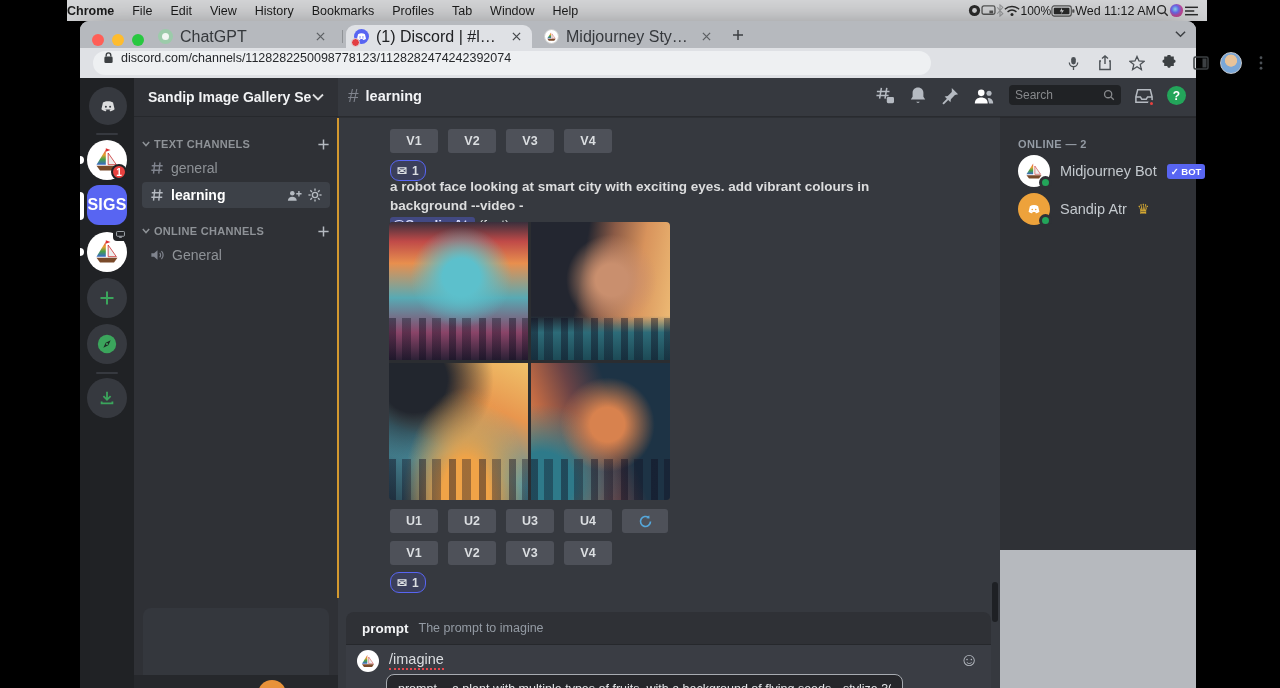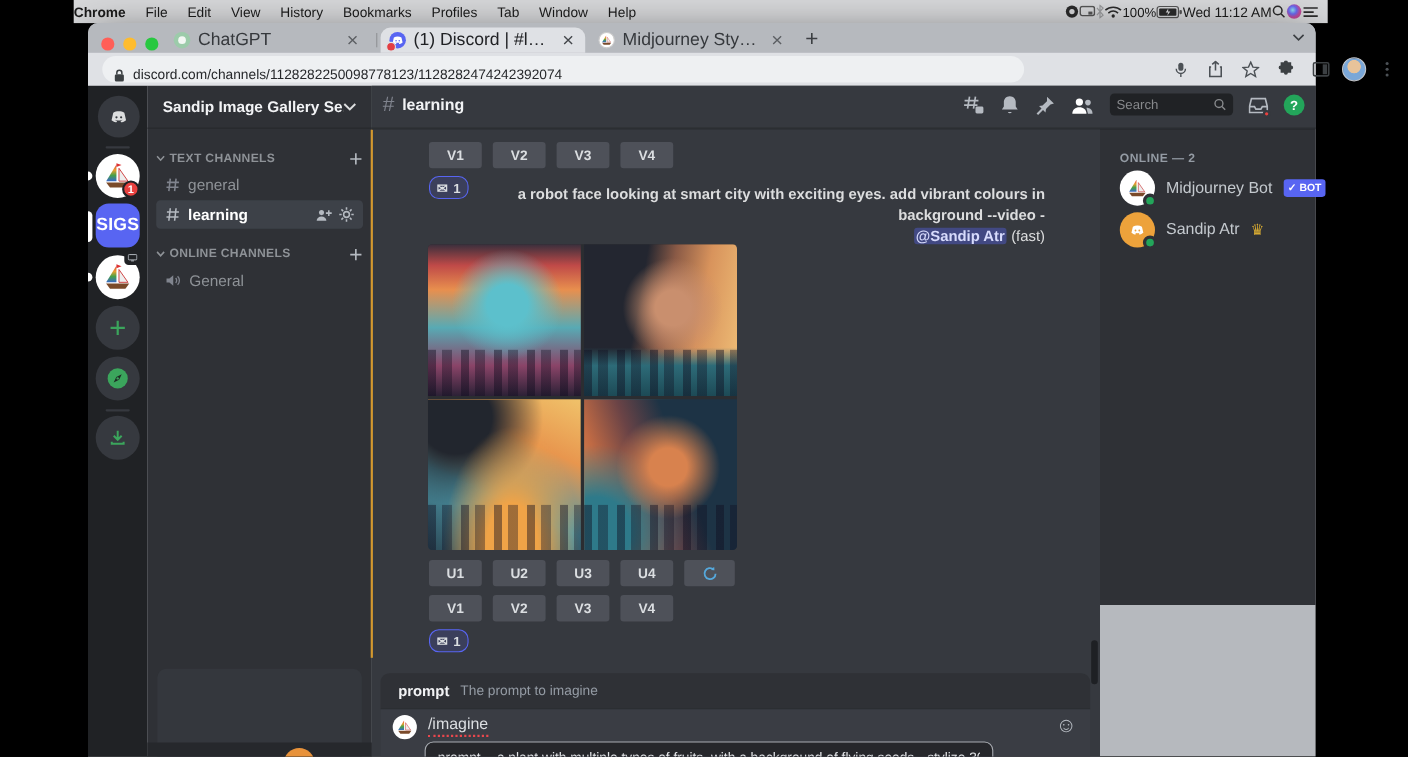--- a/index.html
+++ b/index.html
@@ -35,21 +35,21 @@
   .fav-badge { position:absolute; left:-3px; bottom:-3px; width:9px; height:9px; border-radius:50%; background:#e33e43; border:1px solid #dfe1e5; }
   .fav-mj { background:#fff; border:1px solid #ccc; display:flex; align-items:center; justify-content:center; }
   .closeX { width:16px; height:16px; flex:none; display:flex; align-items:center; justify-content:center; border-radius:50%; }
   .newtab { position:absolute; top:8px; display:flex; }
   .tab-chevron { position:absolute; right:10px; top:9px; }
 
   .toolbar { position:absolute; left:80px; top:48px; width:1116px; height:30px; background:#dfe1e5;
     display:flex; align-items:center; }
   .nav-ic { width:26px; height:26px; display:flex; align-items:center; justify-content:center; flex:none; }
   .omnibox { position:absolute; left:93px; top:3px; width:838px; height:24px; background:#eef0f2;
-    border-radius:12px; display:flex; align-items:flex-end; padding:0 10px; gap:7px; }
+    border-radius:12px; display:flex; align-items:flex-start; padding:0 10px; gap:7px; }
   .url { border:0; outline:0; background:transparent; font-size:12.5px; color:#26282b; width:100%;
     font-family:"Liberation Sans", sans-serif; }
   .tb-right { position:absolute; right:6px; top:0; height:30px; display:flex; align-items:center; gap:6px; }
   .avatar-chrome { width:22px; height:22px; border-radius:50%; background:radial-gradient(circle at 50% 38%, #e8c39a 0 36%, #7aa7d8 40%); border:1px solid #c3c6cb; }
 
   
   .rail      { position:absolute; left:80px;  top:78px; width:54px;  height:610px; background:#202225; }
   .sidebar   { position:absolute; left:134px; top:78px; width:204px; height:610px; background:#2f3136; }
   .chatarea  { position:absolute; left:338px; top:78px; width:662px; height:610px; background:#36393f; }
   .members   { position:absolute; left:1000px;top:78px; width:196px; height:472px; background:#2f3136; }
@@ -541,21 +541,21 @@
     <div class="mj-btn" style="left:52px; top:51px;">V1</div>
     <div class="mj-btn" style="left:110px; top:51px;">V2</div>
     <div class="mj-btn" style="left:168px; top:51px;">V3</div>
     <div class="mj-btn" style="left:226px; top:51px;">V4</div>
 
     <div class="reaction" style="top:82px;">
       <span style="font-size:12px;">✉</span>
       <span>1</span>
     </div>
 
-    <div class="msg" style="top:89px;text-align:right;">
+    <div class="msg" style="top:99px;">
       <span>a robot face looking at smart city with exciting eyes. add vibrant colours in background --video -</span><br>
       <span class="mention">@Sandip Atr</span>
       <span class="suffix"> <span>(fast)</span></span>
     </div>
 
     <div class="grid">
       <div class="q q1"></div>
       <div class="q q2"></div>
       <div class="q q3"></div>
       <div class="q q4"></div>

